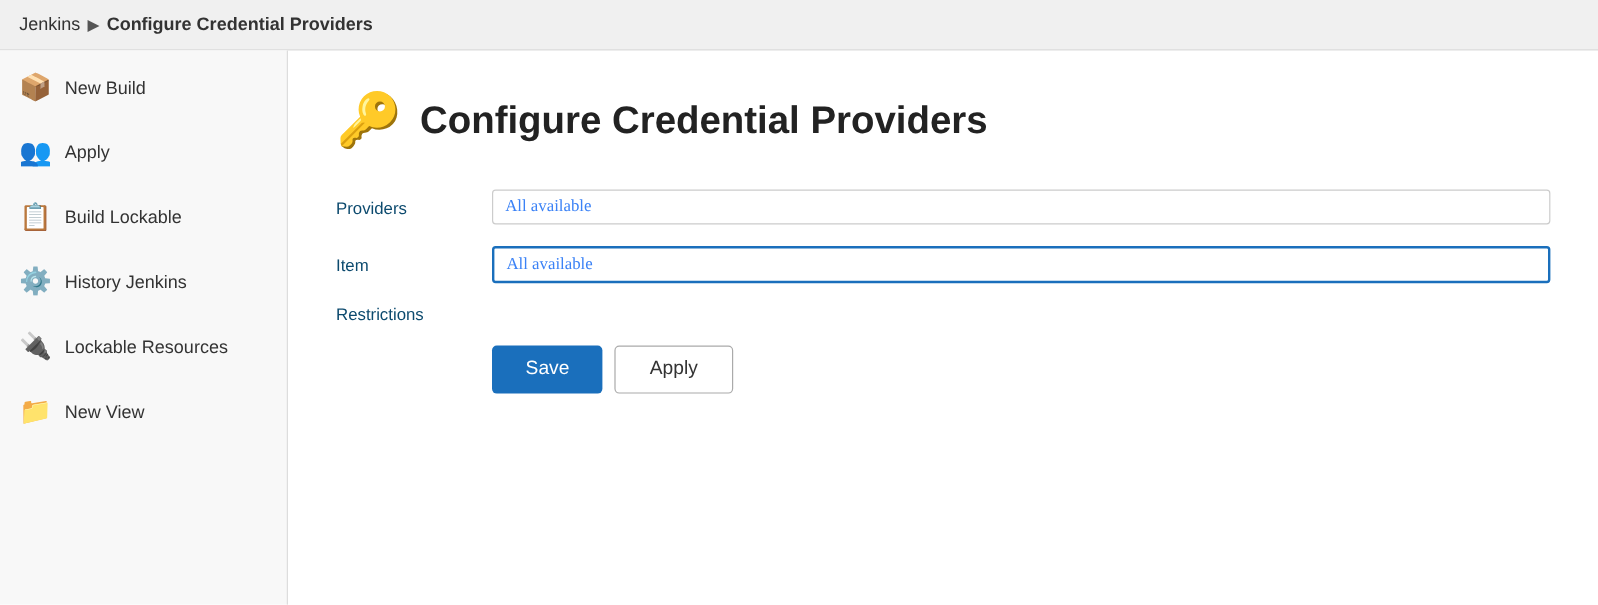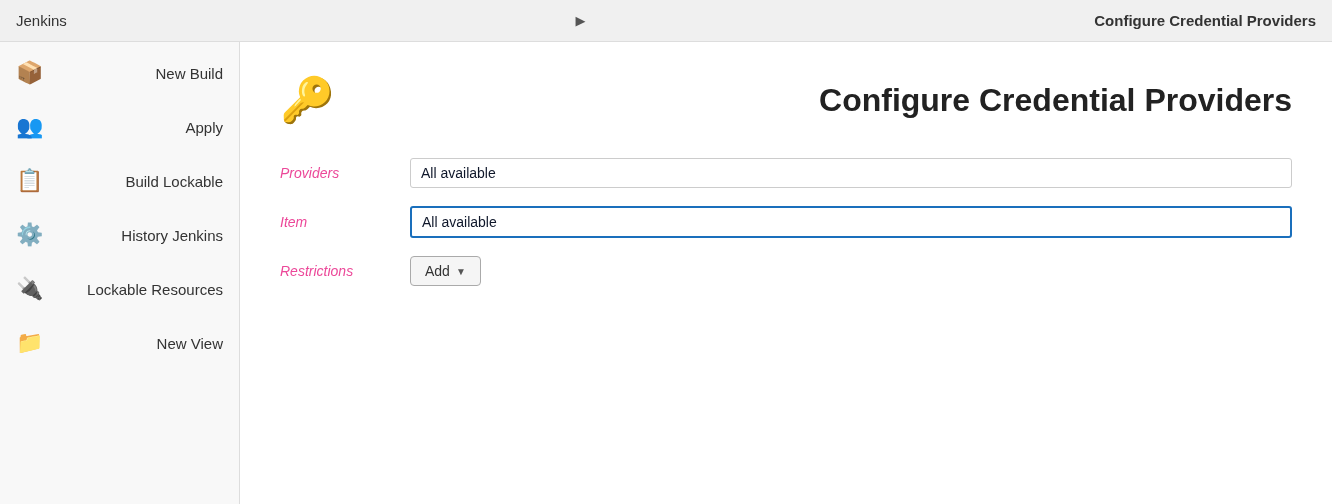--- a/index.html
+++ b/index.html
@@ -1,15 +1,15 @@
 <!DOCTYPE html>
 <html><head>
   <meta charset="utf-8">
   <style>
-    * { box-sizing: border-box; margin: 0; padding: 0; justify-content: space-between; }
+    * { box-sizing: border-box; margin: 0; padding: 0; }
     body { font-family: -apple-system, BlinkMacSystemFont, 'Segoe UI', sans-serif; font-size: 14px; background: #fff; }
 
     
     .breadcrumb-bar {
       background: #f0f0f0;
       padding: 8px 16px;
       display: flex;
       align-items: center;
       gap: 6px;
       border-bottom: 1px solid #ddd;
@@ -92,37 +92,37 @@
     }
     .form-row {
       display: flex;
       align-items: center;
       margin-bottom: 18px;
       gap: 0;
     }
     .form-label {
       width: 130px;
       font-size: 14px;
-      color: #ec4899;
+      color: #0c4a6e;
       flex-shrink: 0;
       font-weight: 400;
-      font-style: italic;
     }
     .form-control-wrap {
       flex: 1;
     }
     .form-select {
       width: 100%;
       padding: 6px 10px;
       border: 1px solid #ccc;
       border-radius: 3px;
       font-size: 14px;
       background: #fff;
-      color: #0f172a;
+      color: #3b82f6;
       appearance: none;
+      font-family: Liberation Serif, serif;
       -webkit-appearance: none;
     }
     .form-select-focused {
       border: 2px solid #1a6fbc;
       outline: none;
     }
     .add-button {
       display: inline-flex;
       align-items: center;
       gap: 6px;
@@ -233,25 +233,23 @@
         <label class="form-label">Item</label>
         <div class="form-control-wrap">
           <select class="form-select form-select-focused">
             <option>All available</option>
           </select>
         </div>
       </div>
 
       <div class="form-row">
         <label class="form-label">Restrictions</label>
-        <div class="form-control-wrap">
-          <button class="add-button">
-            <span>Add</span>
-            <span class="chevron-down">▼</span>
-          </button>
-        </div>
       </div>
 
     </div>
 
+    <div class="action-buttons">
+      <button class="btn-save">Save</button>
+      <button class="btn-apply">Apply</button>
+    </div>
 
   </div>
 </div>
 
 </body></html>

